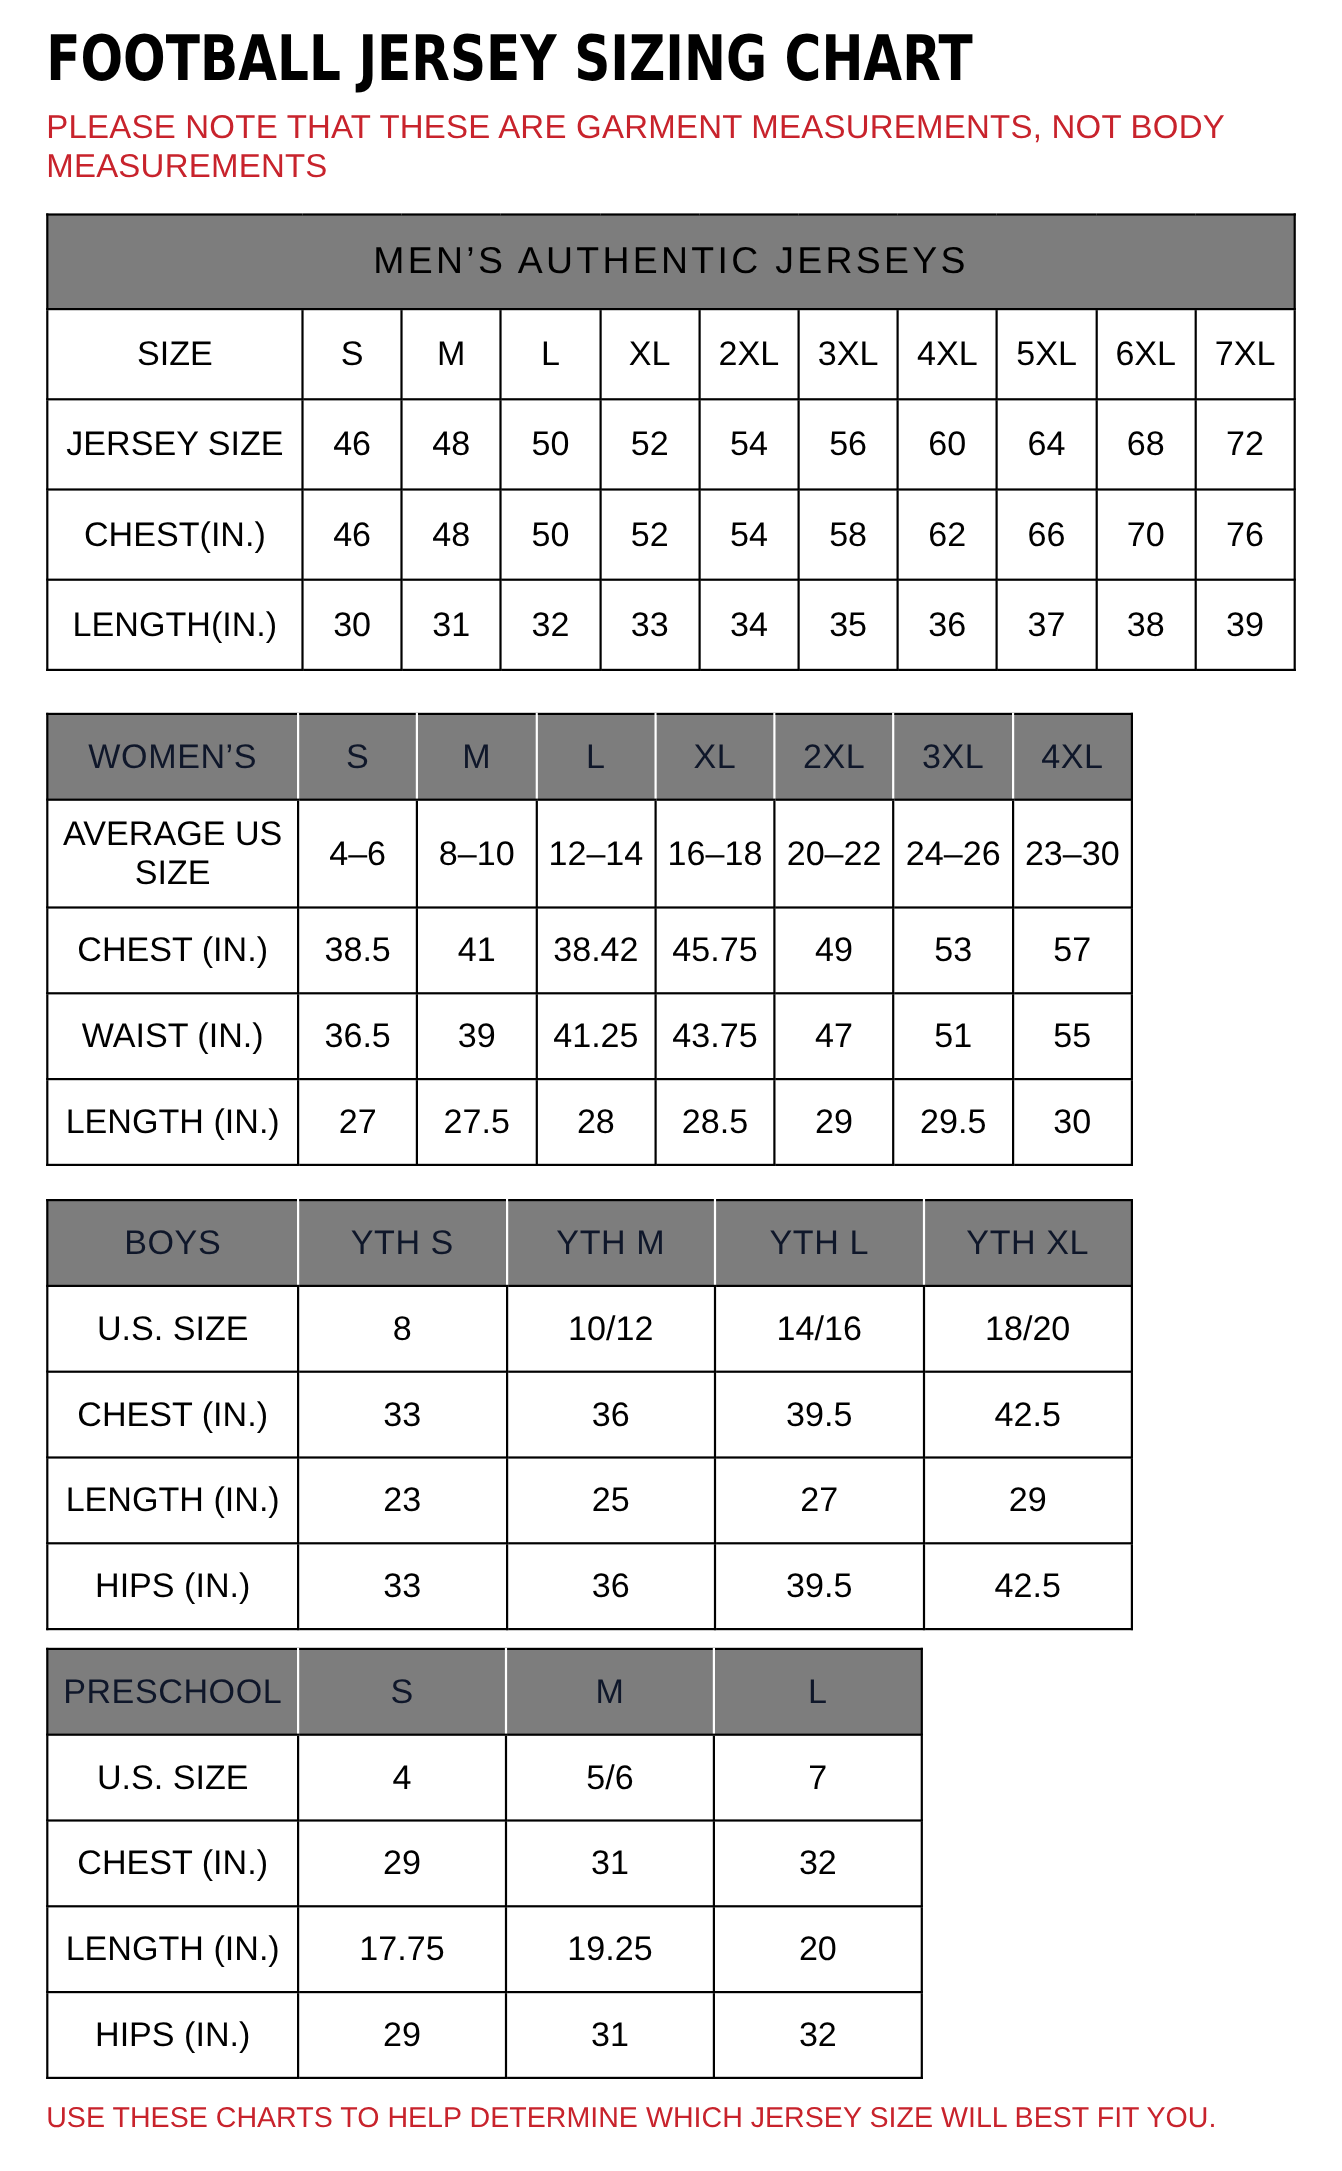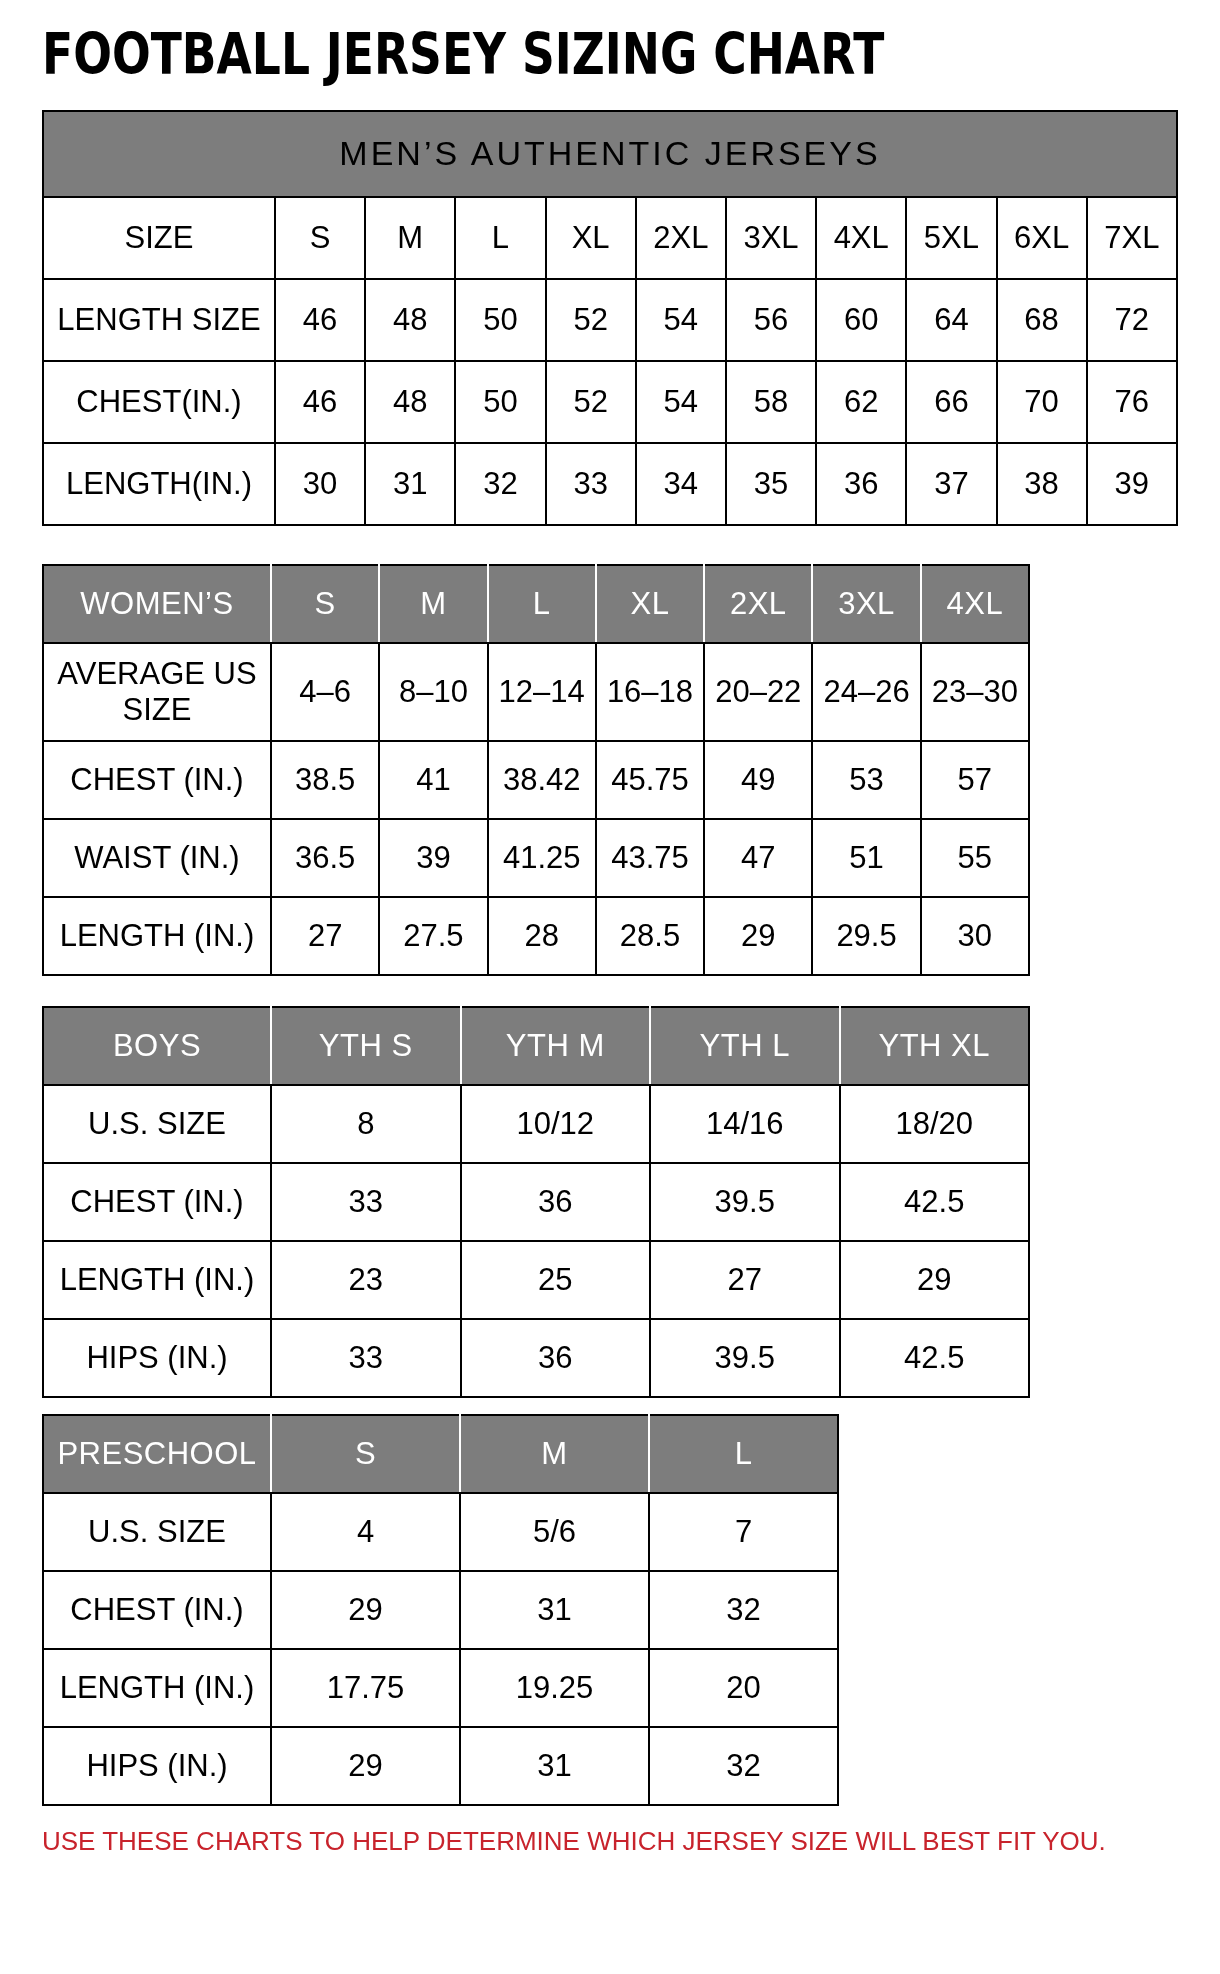--- a/index.html
+++ b/index.html
@@ -30,36 +30,37 @@
   .sizing th, .sizing td {
     border:2px solid #000; height:78px; padding:2px 8px;
     text-align:center; vertical-align:middle;
     font-size:31px; font-weight:normal; line-height:1.15;
   }
   .mens th, .mens td { height:82px; }
   .sizing th.ttl {
     background:var(--gray); color:#000000; height:86px;
     font-size:34px; letter-spacing:3px;
   }
-  .sizing th.hdr { background:var(--gray); color:#ffffff; letter-spacing:0.5px; border-right-color:#fff; }
+  .sizing th.hdr { background:var(--gray); color:#0f172a; letter-spacing:0.5px; border-right-color:#fff; }
   .sizing tr > th.hdr:last-child { border-right-color:#000; }
 
   [data-name="womens-label-average-us-size"] { padding:2px 30px; }
   [data-name="womens-row-average-us-size"] th,
   [data-name="womens-row-average-us-size"] td { height:98px; }
 
   .footer { margin-top:20px; color:var(--red); font-size:26px; letter-spacing:0; white-space:nowrap; }
 </style>
 </head>
 <body>
 
 <div class="page" data-name="sizing-chart-page">
 
   <h1 class="title" data-name="page-title">FOOTBALL JERSEY SIZING CHART</h1>
 
+  <p class="note" data-name="garment-measurements-note">PLEASE NOTE THAT THESE ARE GARMENT MEASUREMENTS, NOT BODY MEASUREMENTS</p>
 
   <table class="sizing mens" data-name="mens-authentic-jerseys-table">
     <colgroup>
         <col class="col-label">
         <col span="10" class="col-data">
       </colgroup>
   <tbody>
         <tr data-name="mens-title-row">
           <th colspan="11" class="ttl" data-name="mens-table-title">MEN’S AUTHENTIC JERSEYS</th>
         </tr>
@@ -70,21 +71,21 @@
           <td data-name="mens-cell-size-2">L</td>
           <td data-name="mens-cell-size-3">XL</td>
           <td data-name="mens-cell-size-4">2XL</td>
           <td data-name="mens-cell-size-5">3XL</td>
           <td data-name="mens-cell-size-6">4XL</td>
           <td data-name="mens-cell-size-7">5XL</td>
           <td data-name="mens-cell-size-8">6XL</td>
           <td data-name="mens-cell-size-9">7XL</td>
         </tr>
         <tr data-name="mens-row-jersey-size">
-          <th class="lbl" data-name="mens-label-jersey-size">LENGTH SIZE</th>
+          <th class="lbl" data-name="mens-label-jersey-size">JERSEY SIZE</th>
           <td data-name="mens-cell-jersey-size-0">46</td>
           <td data-name="mens-cell-jersey-size-1">48</td>
           <td data-name="mens-cell-jersey-size-2">50</td>
           <td data-name="mens-cell-jersey-size-3">52</td>
           <td data-name="mens-cell-jersey-size-4">54</td>
           <td data-name="mens-cell-jersey-size-5">56</td>
           <td data-name="mens-cell-jersey-size-6">60</td>
           <td data-name="mens-cell-jersey-size-7">64</td>
           <td data-name="mens-cell-jersey-size-8">68</td>
           <td data-name="mens-cell-jersey-size-9">72</td>

